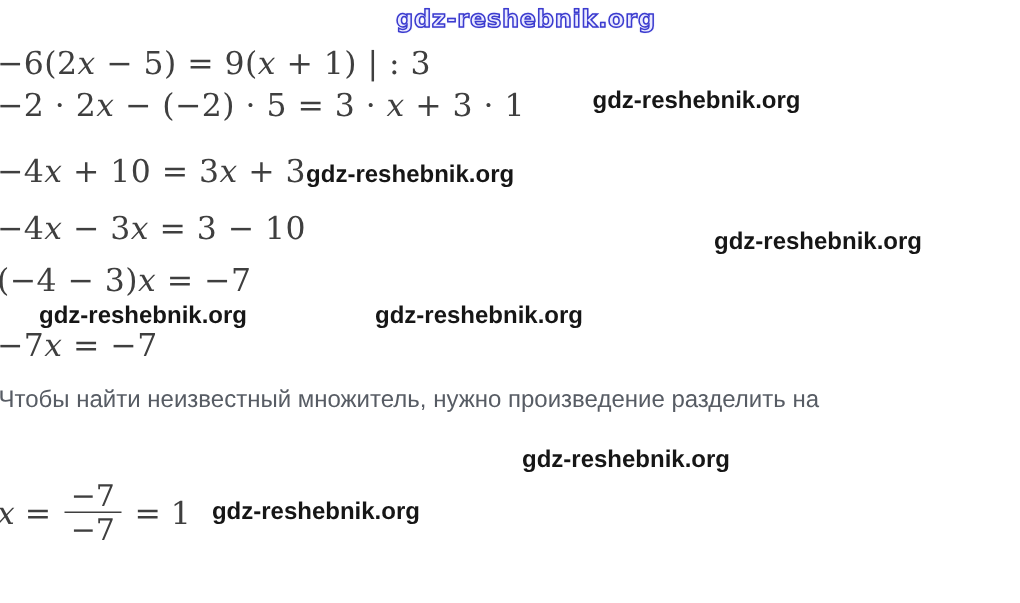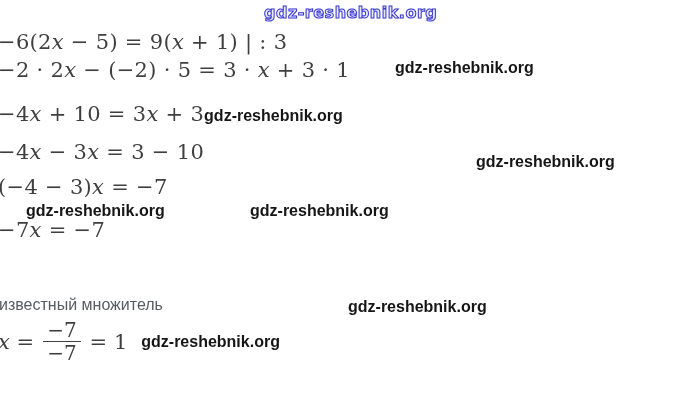--- a/index.html
+++ b/index.html
@@ -128,21 +128,21 @@
 
   <div class="abs wm" style="left:476px; top:153px;">gdz-reshebnik.org</div>
 
   <div class="abs math" style="left:-2px; top:175px;">(−4 − 3)<i>x</i> = −7</div>
 
   <div class="abs wm" style="left:26px; top:202px;">gdz-reshebnik.org</div>
   <div class="abs wm" style="left:250px; top:202px;">gdz-reshebnik.org</div>
 
   <div class="abs math" style="left:-2px; top:218px;">−7<i>x</i> = −7</div>
 
-  <div class="abs expl" style="left:-1px; top:296px;">известный множитель</div>
+  <div class="abs expl" style="left:-1px; top:258px;">Чтобы найти неизвестный множитель, нужно произведение разделить на</div>
 
   <div class="abs wm" style="left:348px; top:298px;">gdz-reshebnik.org</div>
 
   <div class="abs frac-row" style="left:-2px; top:319px;">
     <span class="frac-side"><i>x</i> =</span>
     <span class="frac">
       <span class="num">−7</span>
       <span class="bar"></span>
       <span class="den">−7</span>
     </span>

